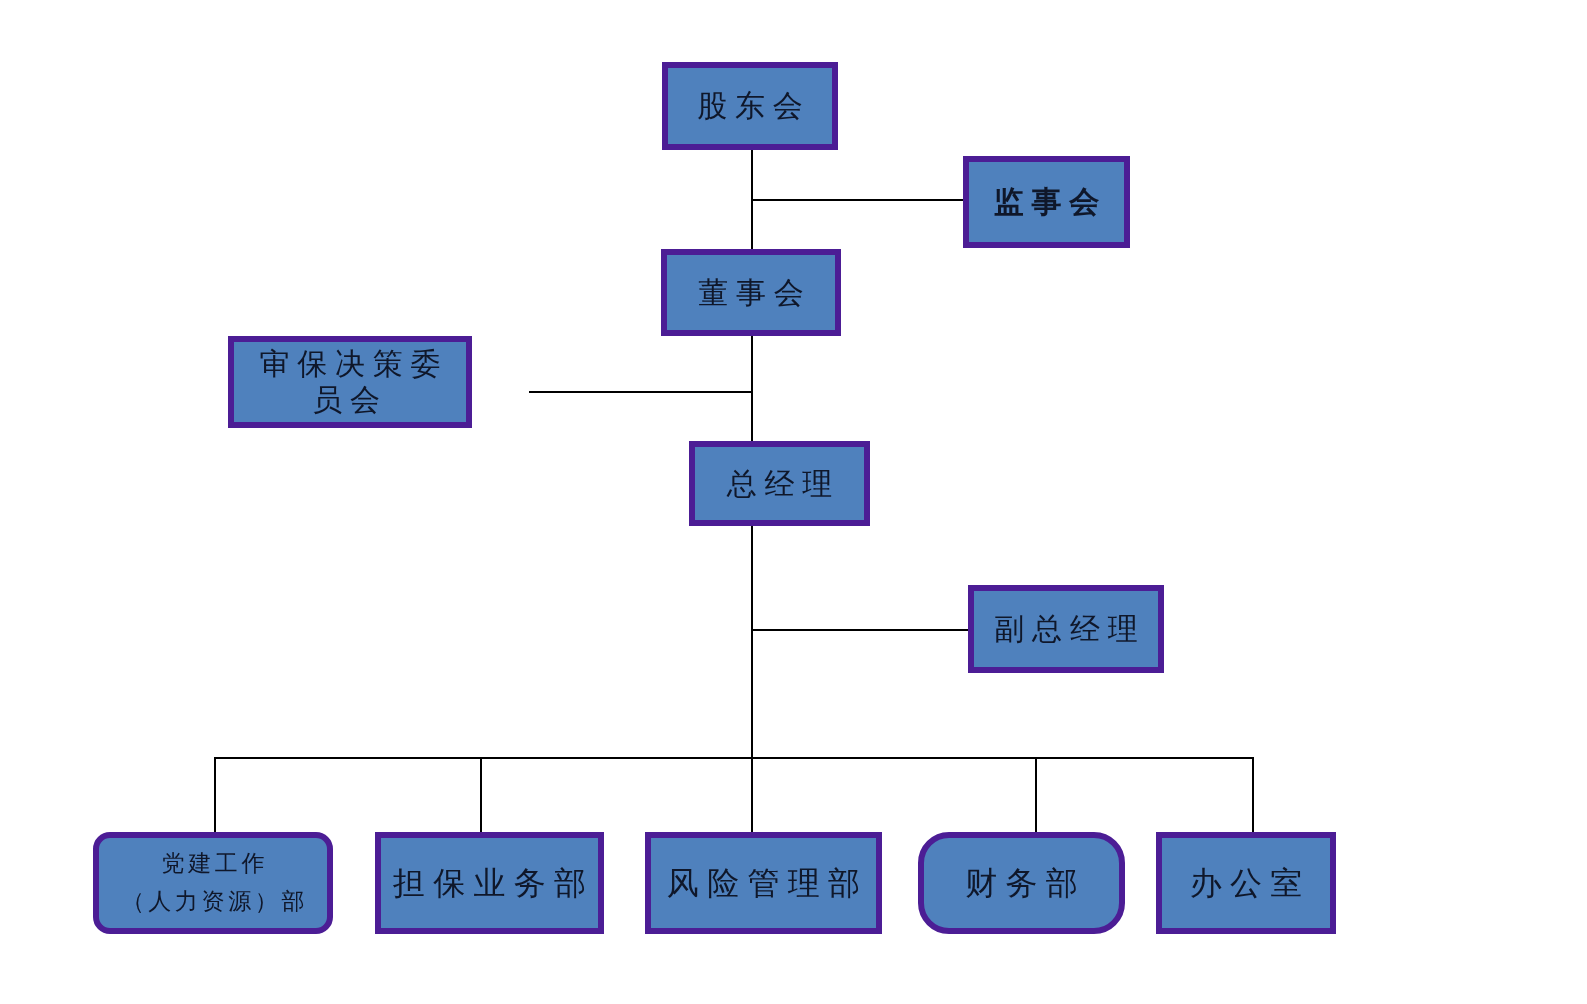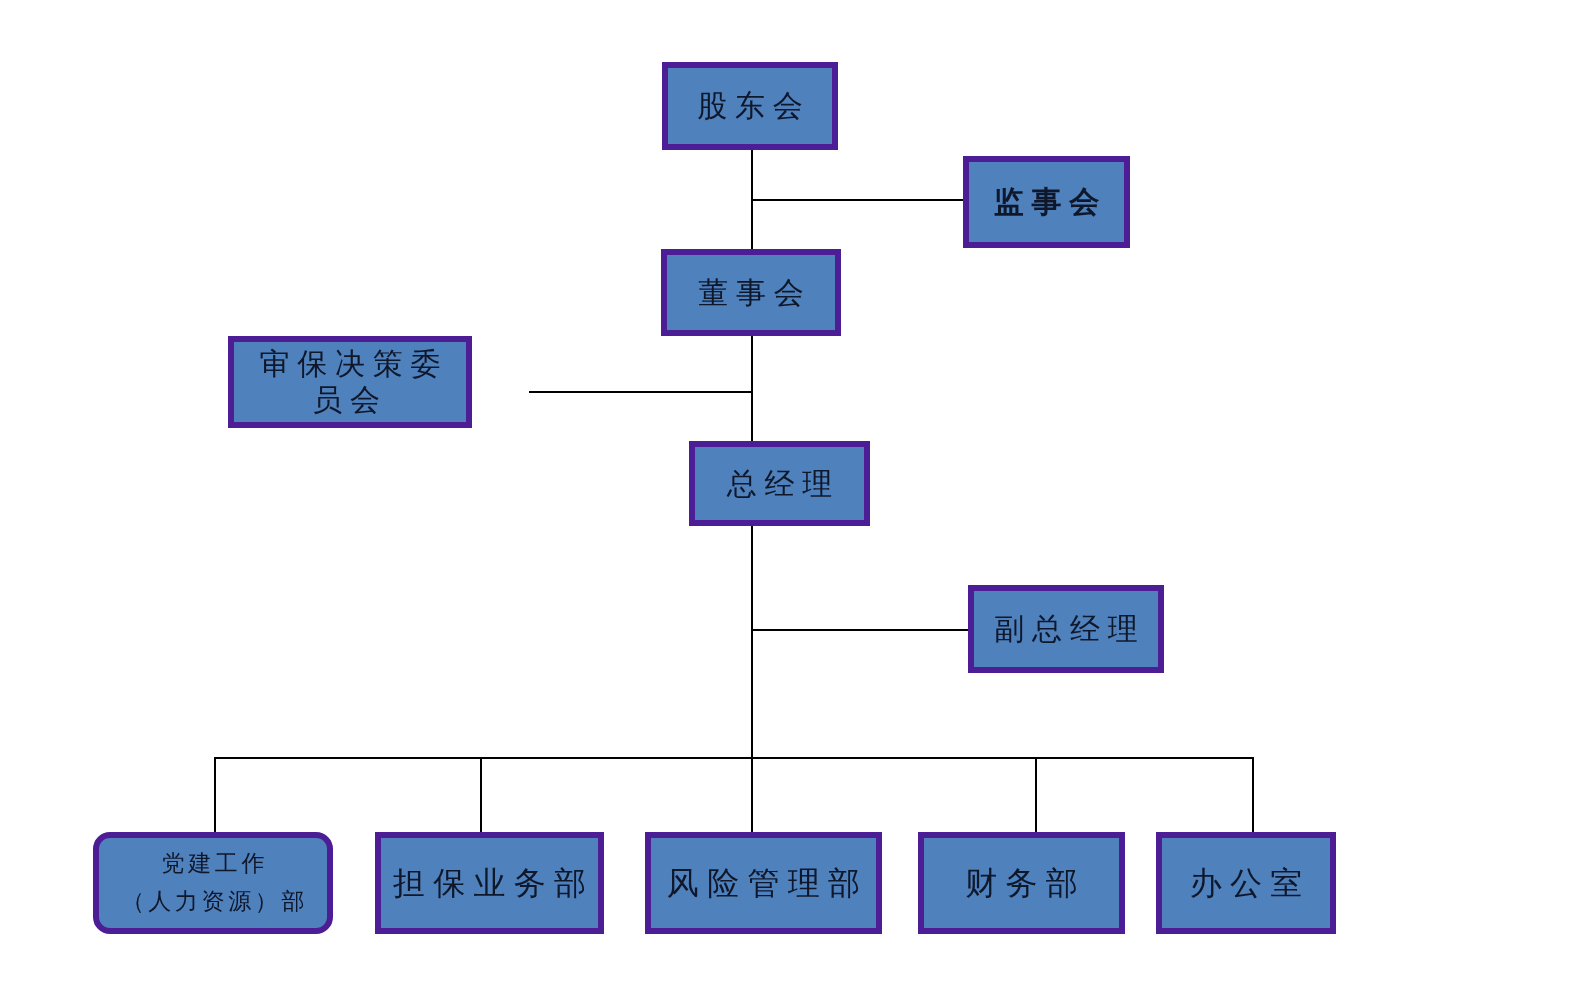--- a/index.html
+++ b/index.html
@@ -99,21 +99,21 @@
   </div>
 
   <div class="node dept" style="left:375px; top:832px; width:229px; height:102px;">
     <span>担保业务部</span>
   </div>
 
   <div class="node dept" style="left:645px; top:832px; width:237px; height:102px;">
     <span>风险管理部</span>
   </div>
 
-  <div class="node dept" style="left:918px; top:832px; width:207px; height:102px;">
+  <div class="node dept" style="left:918px; top:832px; width:207px; height:102px;border-radius:31px;">
     <span>财务部</span>
   </div>
 
   <div class="node dept" style="left:1156px; top:832px; width:180px; height:102px;">
     <span>办公室</span>
   </div>
 
 </div>
 
 </body></html>

